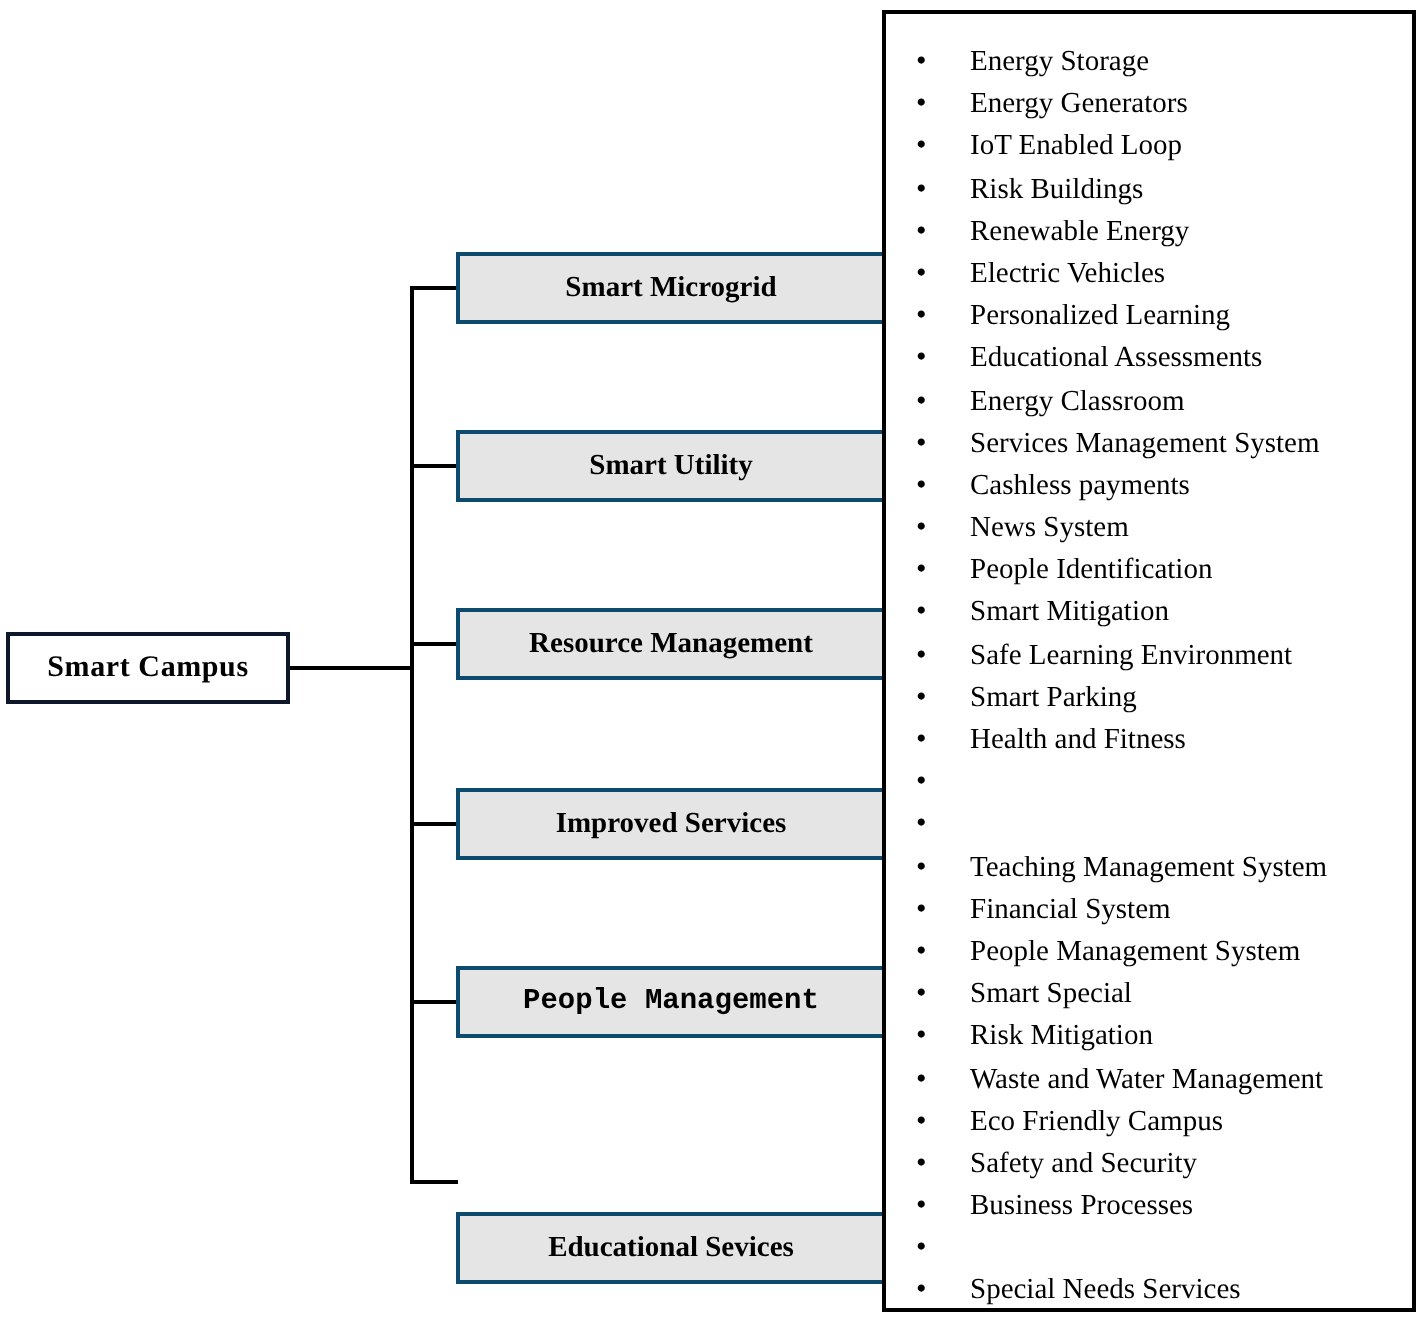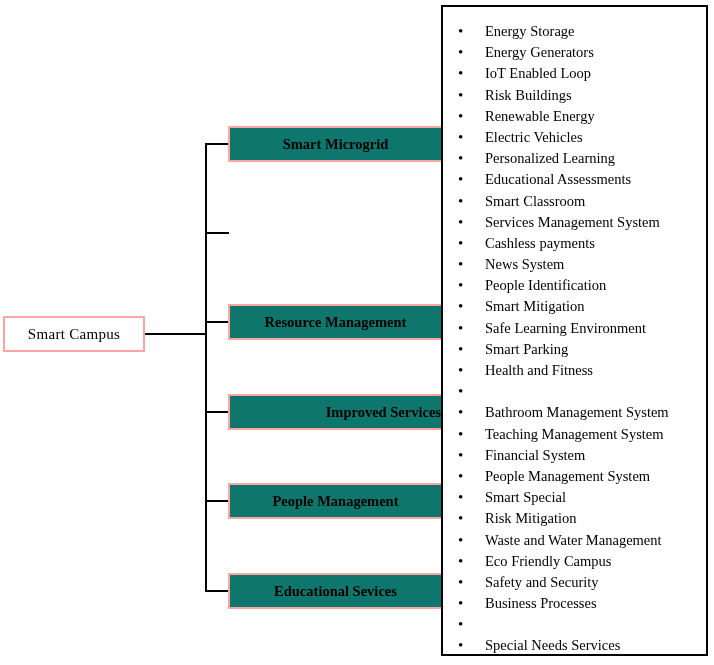--- a/index.html
+++ b/index.html
@@ -15,44 +15,44 @@
     background: #ffffff;
     overflow: hidden;
     font-family: "Liberation Serif", "DejaVu Serif", serif;
     color: #000000;
   }
 
   
   .node-box {
     position: absolute;
     box-sizing: border-box;
-    border: 2px solid #fca5a5;
+    border: 2px solid #0f172a;
     background: #ffffff;
     display: flex;
     align-items: center;
     justify-content: center;
-    font-weight: normal;
+    font-weight: bold;
     font-size: 15px;
     letter-spacing: 0.3px;
     white-space: nowrap;
   }
   #root-node {
     left: 3px;
     top: 316px;
     width: 142px;
     height: 36px;
     font-size: 15px;
   }
 
   
   .branch-box {
     position: absolute;
     box-sizing: border-box;
-    border: 2px solid #fca5a5;
-    background: #0f766e;
+    border: 2px solid #0c4a6e;
+    background: #e5e5e5;
     left: 228px;
     width: 215px;
     height: 36px;
     display: flex;
     align-items: center;
     justify-content: center;
     font-weight: bold;
     font-size: 14.5px;
     white-space: nowrap;
   }
@@ -132,54 +132,57 @@
   <div class="line-h branch-stub" style="top:143px;"></div>
   <div class="line-h branch-stub" style="top:232px;"></div>
   <div class="line-h branch-stub" style="top:321px;"></div>
   <div class="line-h branch-stub" style="top:411px;"></div>
   <div class="line-h branch-stub" style="top:500px;"></div>
   <div class="line-h branch-stub" style="top:590px;"></div>
 
   <div class="branch-box" style="top:126px;">
     <span>Smart Microgrid</span>
   </div>
+  <div class="branch-box" style="top:215px;">
+    <span>Smart Utility</span>
+  </div>
   <div class="branch-box" style="top:304px;">
     <span>Resource Management</span>
   </div>
-  <div class="branch-box" style="top:394px;justify-content:flex-end;">
+  <div class="branch-box" style="top:394px;">
     <span>Improved Services</span>
   </div>
-  <div class="branch-box" style="top:483px;">
+  <div class="branch-box" style="top:483px;font-family:Liberation Mono, monospace;">
     <span>People Management</span>
   </div>
-  <div class="branch-box" style="top:573px;">
+  <div class="branch-box" style="top:606px;">
     <span>Educational Sevices</span>
   </div>
 
   <div id="list-panel">
     <ul id="features-list">
         <li><span class="bullet">•</span><span>Energy Storage</span></li>
         <li><span class="bullet">•</span><span>Energy Generators</span></li>
         <li><span class="bullet">•</span><span>IoT Enabled Loop</span></li>
         <li><span class="bullet">•</span><span>Risk Buildings</span></li>
         <li><span class="bullet">•</span><span>Renewable Energy</span></li>
         <li><span class="bullet">•</span><span>Electric Vehicles</span></li>
         <li><span class="bullet">•</span><span>Personalized Learning</span></li>
         <li><span class="bullet">•</span><span>Educational Assessments</span></li>
-        <li><span class="bullet">•</span><span>Smart Classroom</span></li>
+        <li><span class="bullet">•</span><span>Energy Classroom</span></li>
         <li><span class="bullet">•</span><span>Services Management System</span></li>
         <li><span class="bullet">•</span><span>Cashless payments</span></li>
         <li><span class="bullet">•</span><span>News System</span></li>
         <li><span class="bullet">•</span><span>People Identification</span></li>
         <li><span class="bullet">•</span><span>Smart Mitigation</span></li>
         <li><span class="bullet">•</span><span>Safe Learning Environment</span></li>
         <li><span class="bullet">•</span><span>Smart Parking</span></li>
         <li><span class="bullet">•</span><span>Health and Fitness</span></li>
         <li><span class="bullet">•</span></li>
-        <li><span class="bullet">•</span><span>Bathroom Management System</span></li>
+        <li><span class="bullet">•</span></li>
         <li><span class="bullet">•</span><span>Teaching Management System</span></li>
         <li><span class="bullet">•</span><span>Financial System</span></li>
         <li><span class="bullet">•</span><span>People Management System</span></li>
         <li><span class="bullet">•</span><span>Smart Special</span></li>
         <li><span class="bullet">•</span><span>Risk Mitigation</span></li>
         <li><span class="bullet">•</span><span>Waste and Water Management</span></li>
         <li><span class="bullet">•</span><span>Eco Friendly Campus</span></li>
         <li><span class="bullet">•</span><span>Safety and Security</span></li>
         <li><span class="bullet">•</span><span>Business Processes</span></li>
         <li><span class="bullet">•</span></li>

